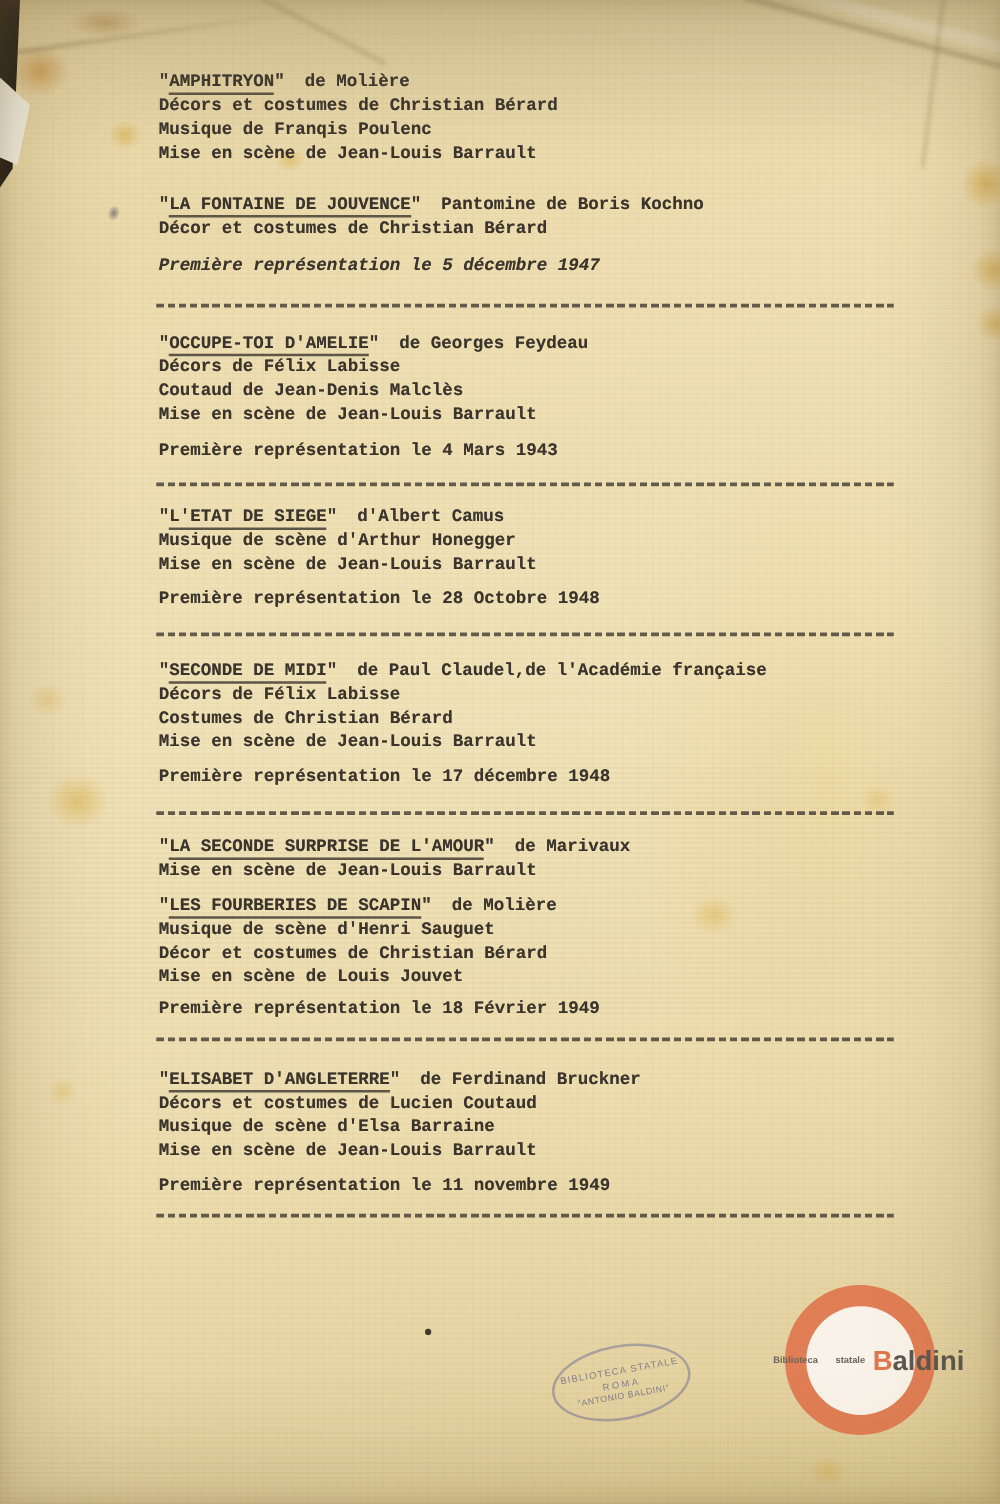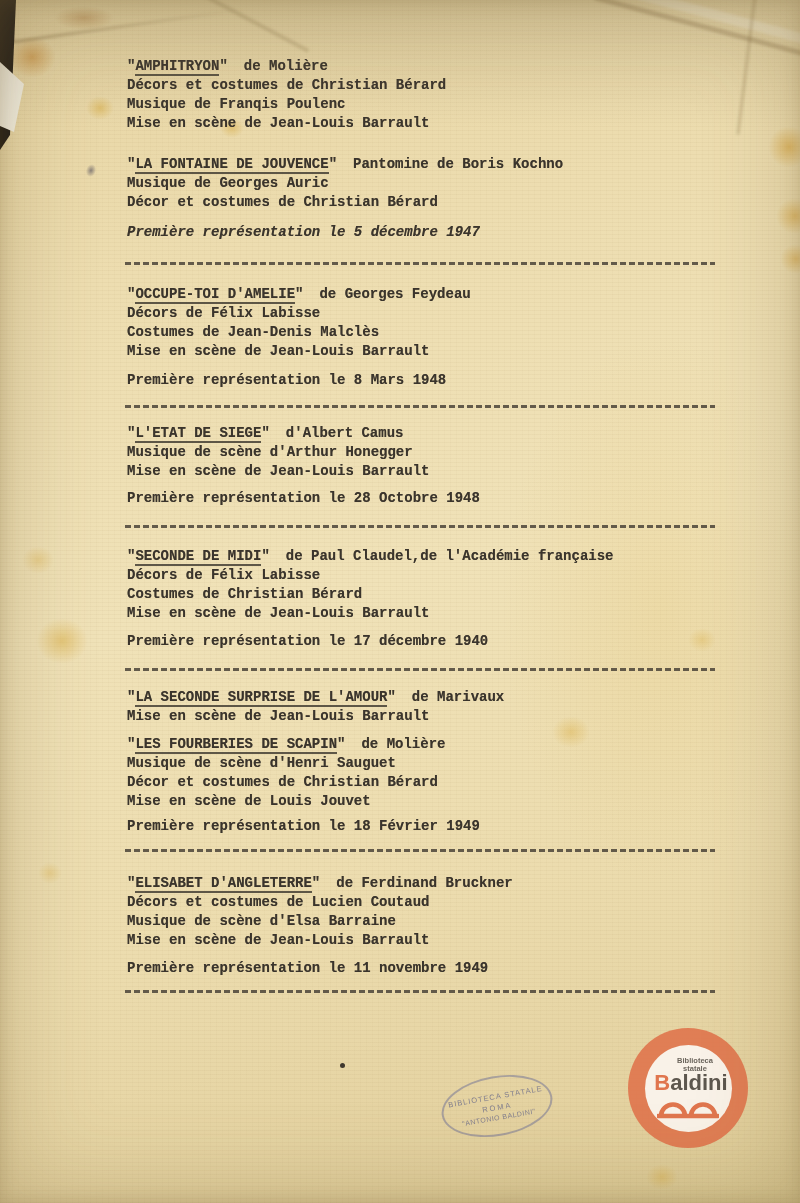--- a/index.html
+++ b/index.html
@@ -52,21 +52,21 @@
     border:2px solid rgba(108,110,150,.5);border-radius:50%;
     display:flex;flex-direction:column;align-items:center;justify-content:center;
     color:rgba(92,94,134,.72);font-family:"Liberation Sans",sans-serif;text-align:center;}
   .stamp .s1{font-size:7.5px;letter-spacing:1px;}
   .stamp .s2{font-size:7.5px;letter-spacing:2px;margin-top:2px;}
   .stamp .s3{font-size:7px;letter-spacing:.5px;margin-top:2px;}
 
   .logo{position:absolute;left:628px;top:1028px;width:120px;height:120px;border-radius:50%;
     background:rgba(224,118,78,.92);display:flex;align-items:center;justify-content:center;}
   .logo-inner{width:87px;height:87px;border-radius:50%;background:rgba(250,247,238,.96);
-    display:flex;flex-direction:column;align-items:center;justify-content:center;
+    display:flex;flex-direction:row;align-items:center;justify-content:center;
     font-family:"Liberation Sans",sans-serif;}
   .logo-small{font-size:7.5px;line-height:8px;color:#6b655c;margin-left:14px;font-weight:700;}
   .logo-name{font-size:22px;line-height:19px;font-weight:700;color:#5d574e;margin-left:6px;}
   .logo-name .bi{color:#e0764e;}
   .book{margin-top:3px;}
 </style>
 </head>
 <body>
 
 <div class="page">
@@ -101,50 +101,49 @@
 
     <div class="entry">
       <div class="tl"><span class="q">"</span><span class="t">AMPHITRYON</span><span class="q">"</span><span class="sfx">de Molière</span></div>
       <div class="ln">Décors et costumes de Christian Bérard</div>
       <div class="ln">Musique de Franqis Poulenc</div>
       <div class="ln">Mise en scène de Jean-Louis Barrault</div>
     </div>
 
     <div class="entry" style="margin-top:22px;">
       <div class="tl"><span class="q">"</span><span class="t">LA FONTAINE DE JOUVENCE</span><span class="q">"</span><span class="sfx">Pantomine de Boris Kochno</span></div>
-      <div class="ln">Musique de Georges Auric</div>
       <div class="ln">Décor et costumes de Christian Bérard</div>
     </div>
     <div class="prem" style="margin-top:11px;font-style:italic;">Première représentation le 5 décembre 1947</div>
     <div class="sep" style="margin-top:20px;"></div>
 
     <div class="entry" style="margin-top:20px;">
       <div class="tl"><span class="q">"</span><span class="t">OCCUPE-TOI D'AMELIE</span><span class="q">"</span><span class="sfx">de Georges Feydeau</span></div>
       <div class="ln">Décors de Félix Labisse</div>
-      <div class="ln">Costumes de Jean-Denis Malclès</div>
+      <div class="ln">Coutaud de Jean-Denis Malclès</div>
       <div class="ln">Mise en scène de Jean-Louis Barrault</div>
     </div>
-    <div class="prem" style="margin-top:10px;">Première représentation le 8 Mars 1948</div>
+    <div class="prem" style="margin-top:10px;">Première représentation le 4 Mars 1943</div>
     <div class="sep" style="margin-top:15px;"></div>
 
     <div class="entry" style="margin-top:16px;">
       <div class="tl"><span class="q">"</span><span class="t">L'ETAT DE SIEGE</span><span class="q">"</span><span class="sfx">d'Albert Camus</span></div>
       <div class="ln">Musique de scène d'Arthur Honegger</div>
       <div class="ln">Mise en scène de Jean-Louis Barrault</div>
     </div>
     <div class="prem" style="margin-top:8px;">Première représentation le 28 Octobre 1948</div>
     <div class="sep" style="margin-top:17px;"></div>
 
     <div class="entry" style="margin-top:19px;">
       <div class="tl"><span class="q">"</span><span class="t">SECONDE DE MIDI</span><span class="q">"</span><span class="sfx">de Paul Claudel,de l'Académie française</span></div>
       <div class="ln">Décors de Félix Labisse</div>
       <div class="ln">Costumes de Christian Bérard</div>
       <div class="ln">Mise en scène de Jean-Louis Barrault</div>
     </div>
-    <div class="prem" style="margin-top:9px;">Première représentation le 17 décembre 1940</div>
+    <div class="prem" style="margin-top:9px;">Première représentation le 17 décembre 1948</div>
     <div class="sep" style="margin-top:17px;"></div>
 
     <div class="entry" style="margin-top:17px;">
       <div class="tl"><span class="q">"</span><span class="t">LA SECONDE SURPRISE DE L'AMOUR</span><span class="q">"</span><span class="sfx">de Marivaux</span></div>
       <div class="ln">Mise en scène de Jean-Louis Barrault</div>
     </div>
 
     <div class="entry" style="margin-top:9px;">
       <div class="tl"><span class="q">"</span><span class="t">LES FOURBERIES DE SCAPIN</span><span class="q">"</span><span class="sfx">de Molière</span></div>
       <div class="ln">Musique de scène d'Henri Sauguet</div>

